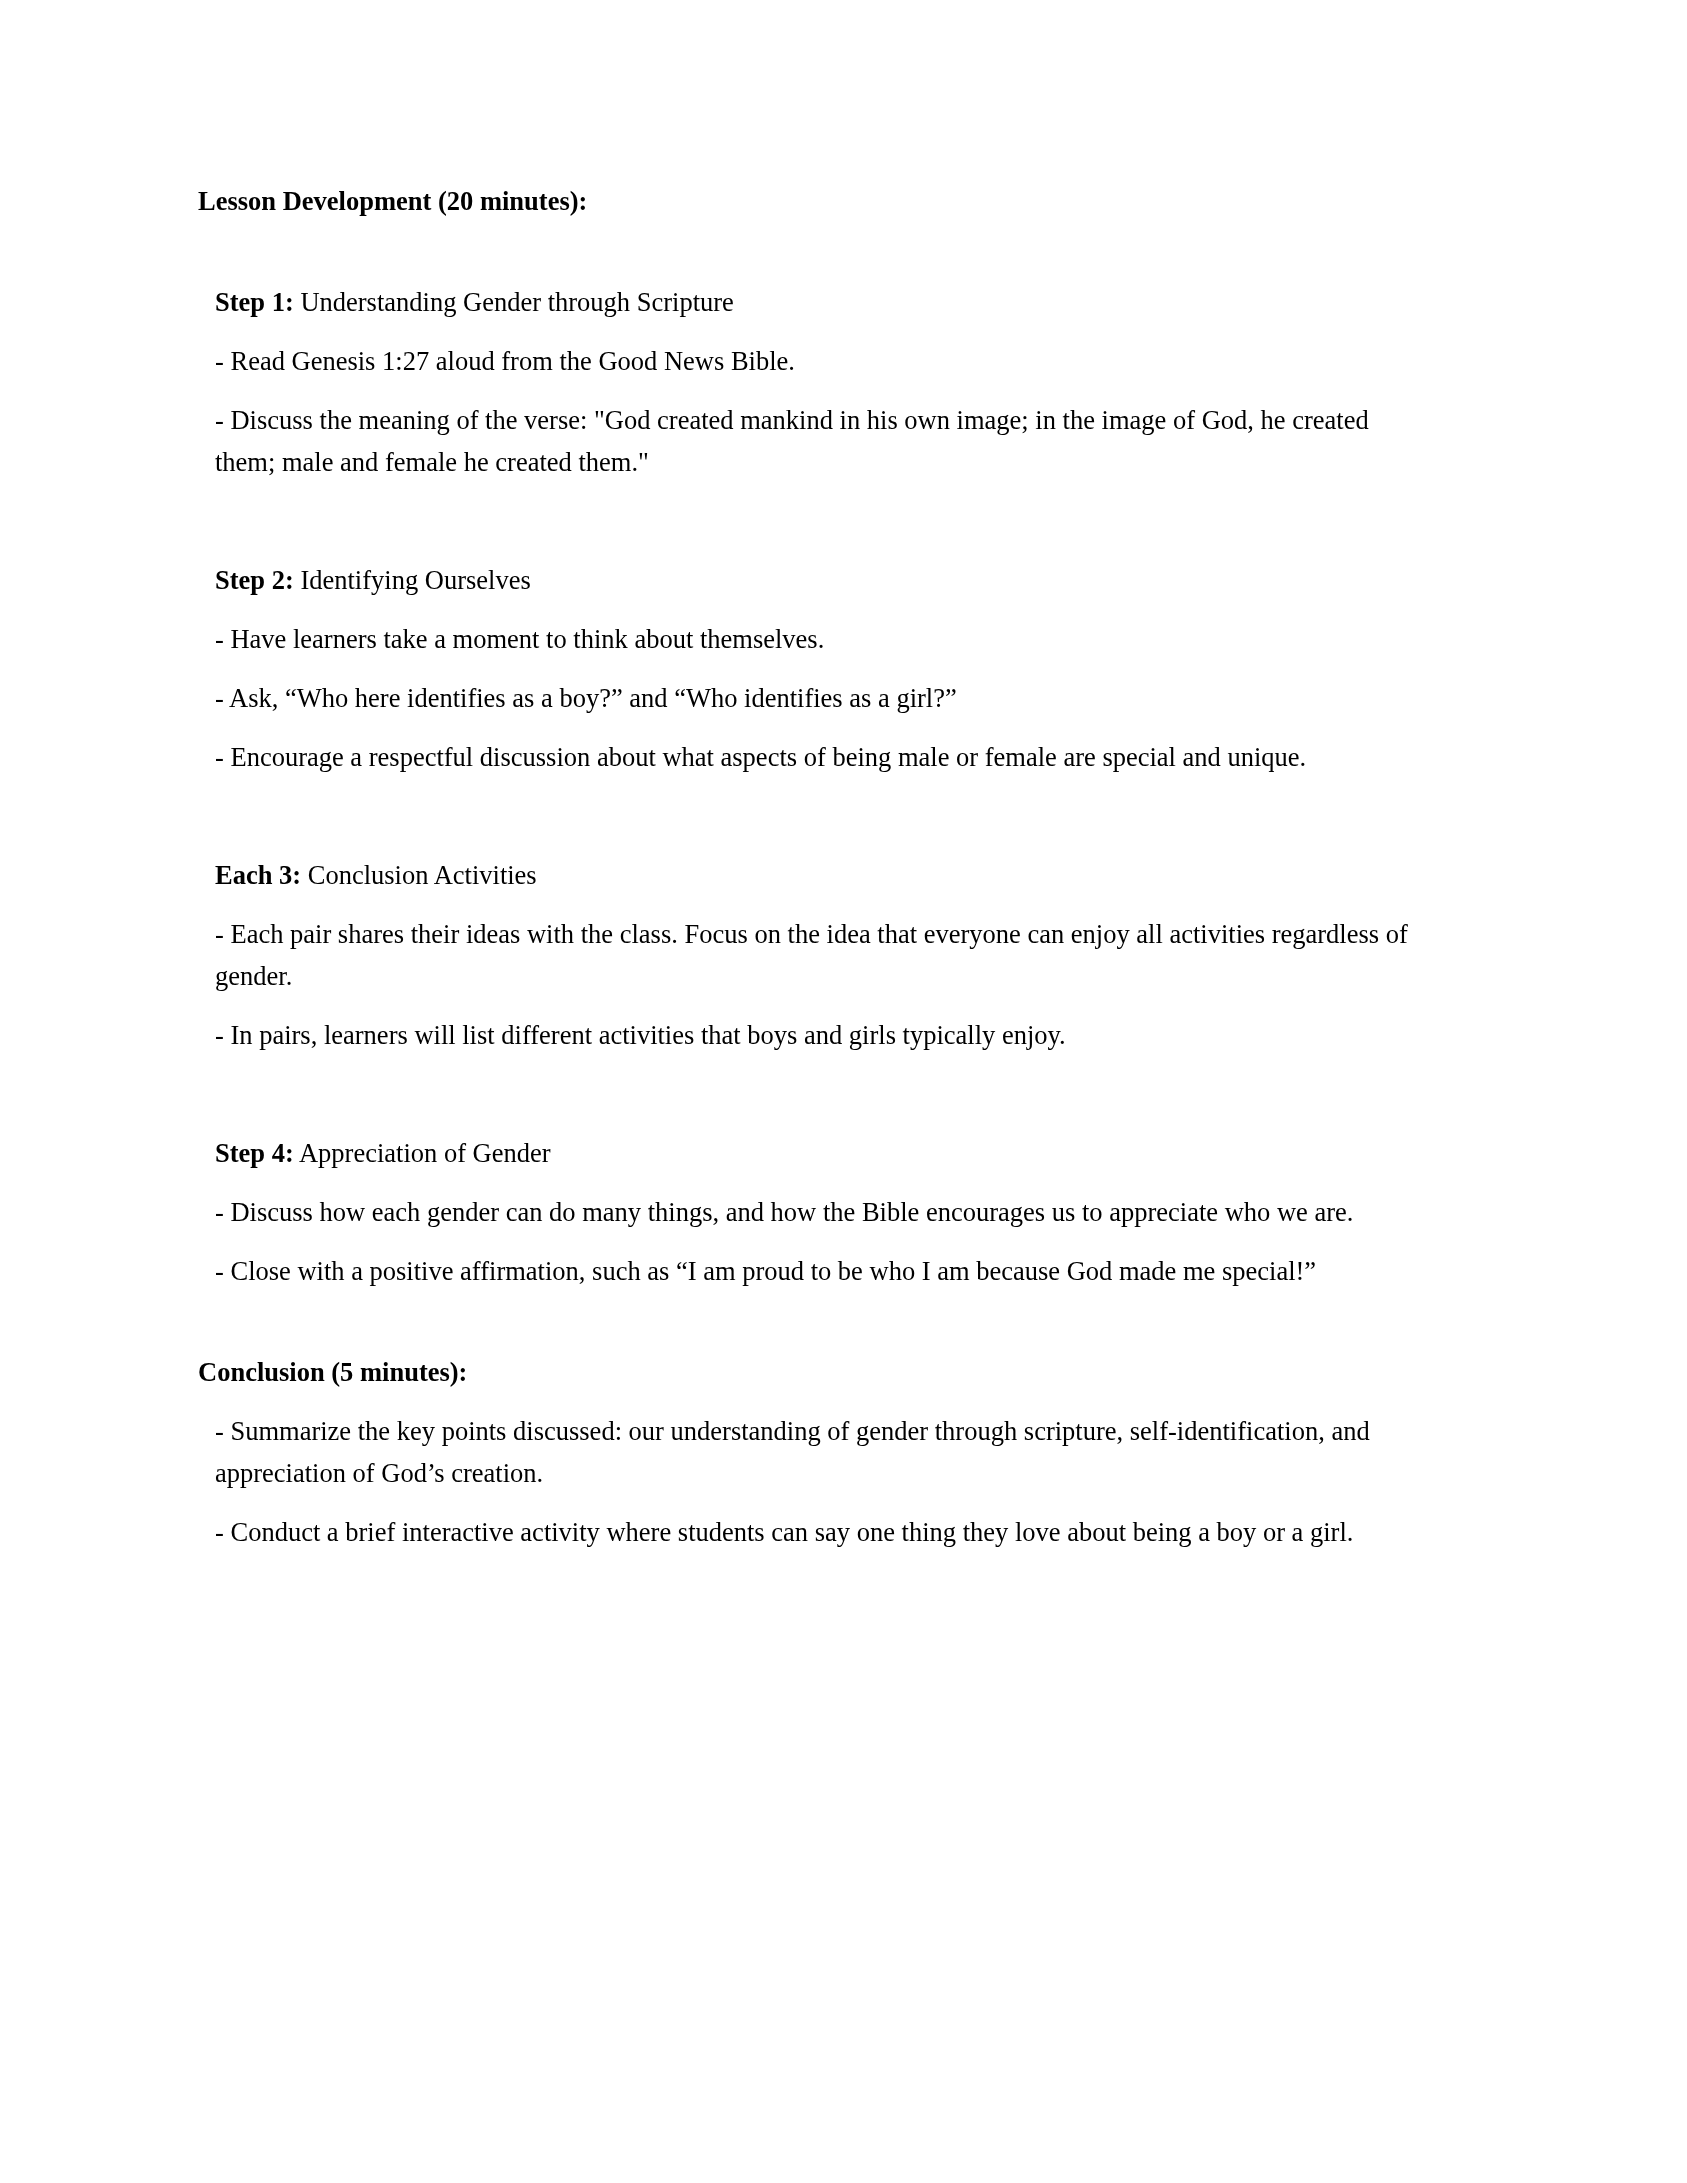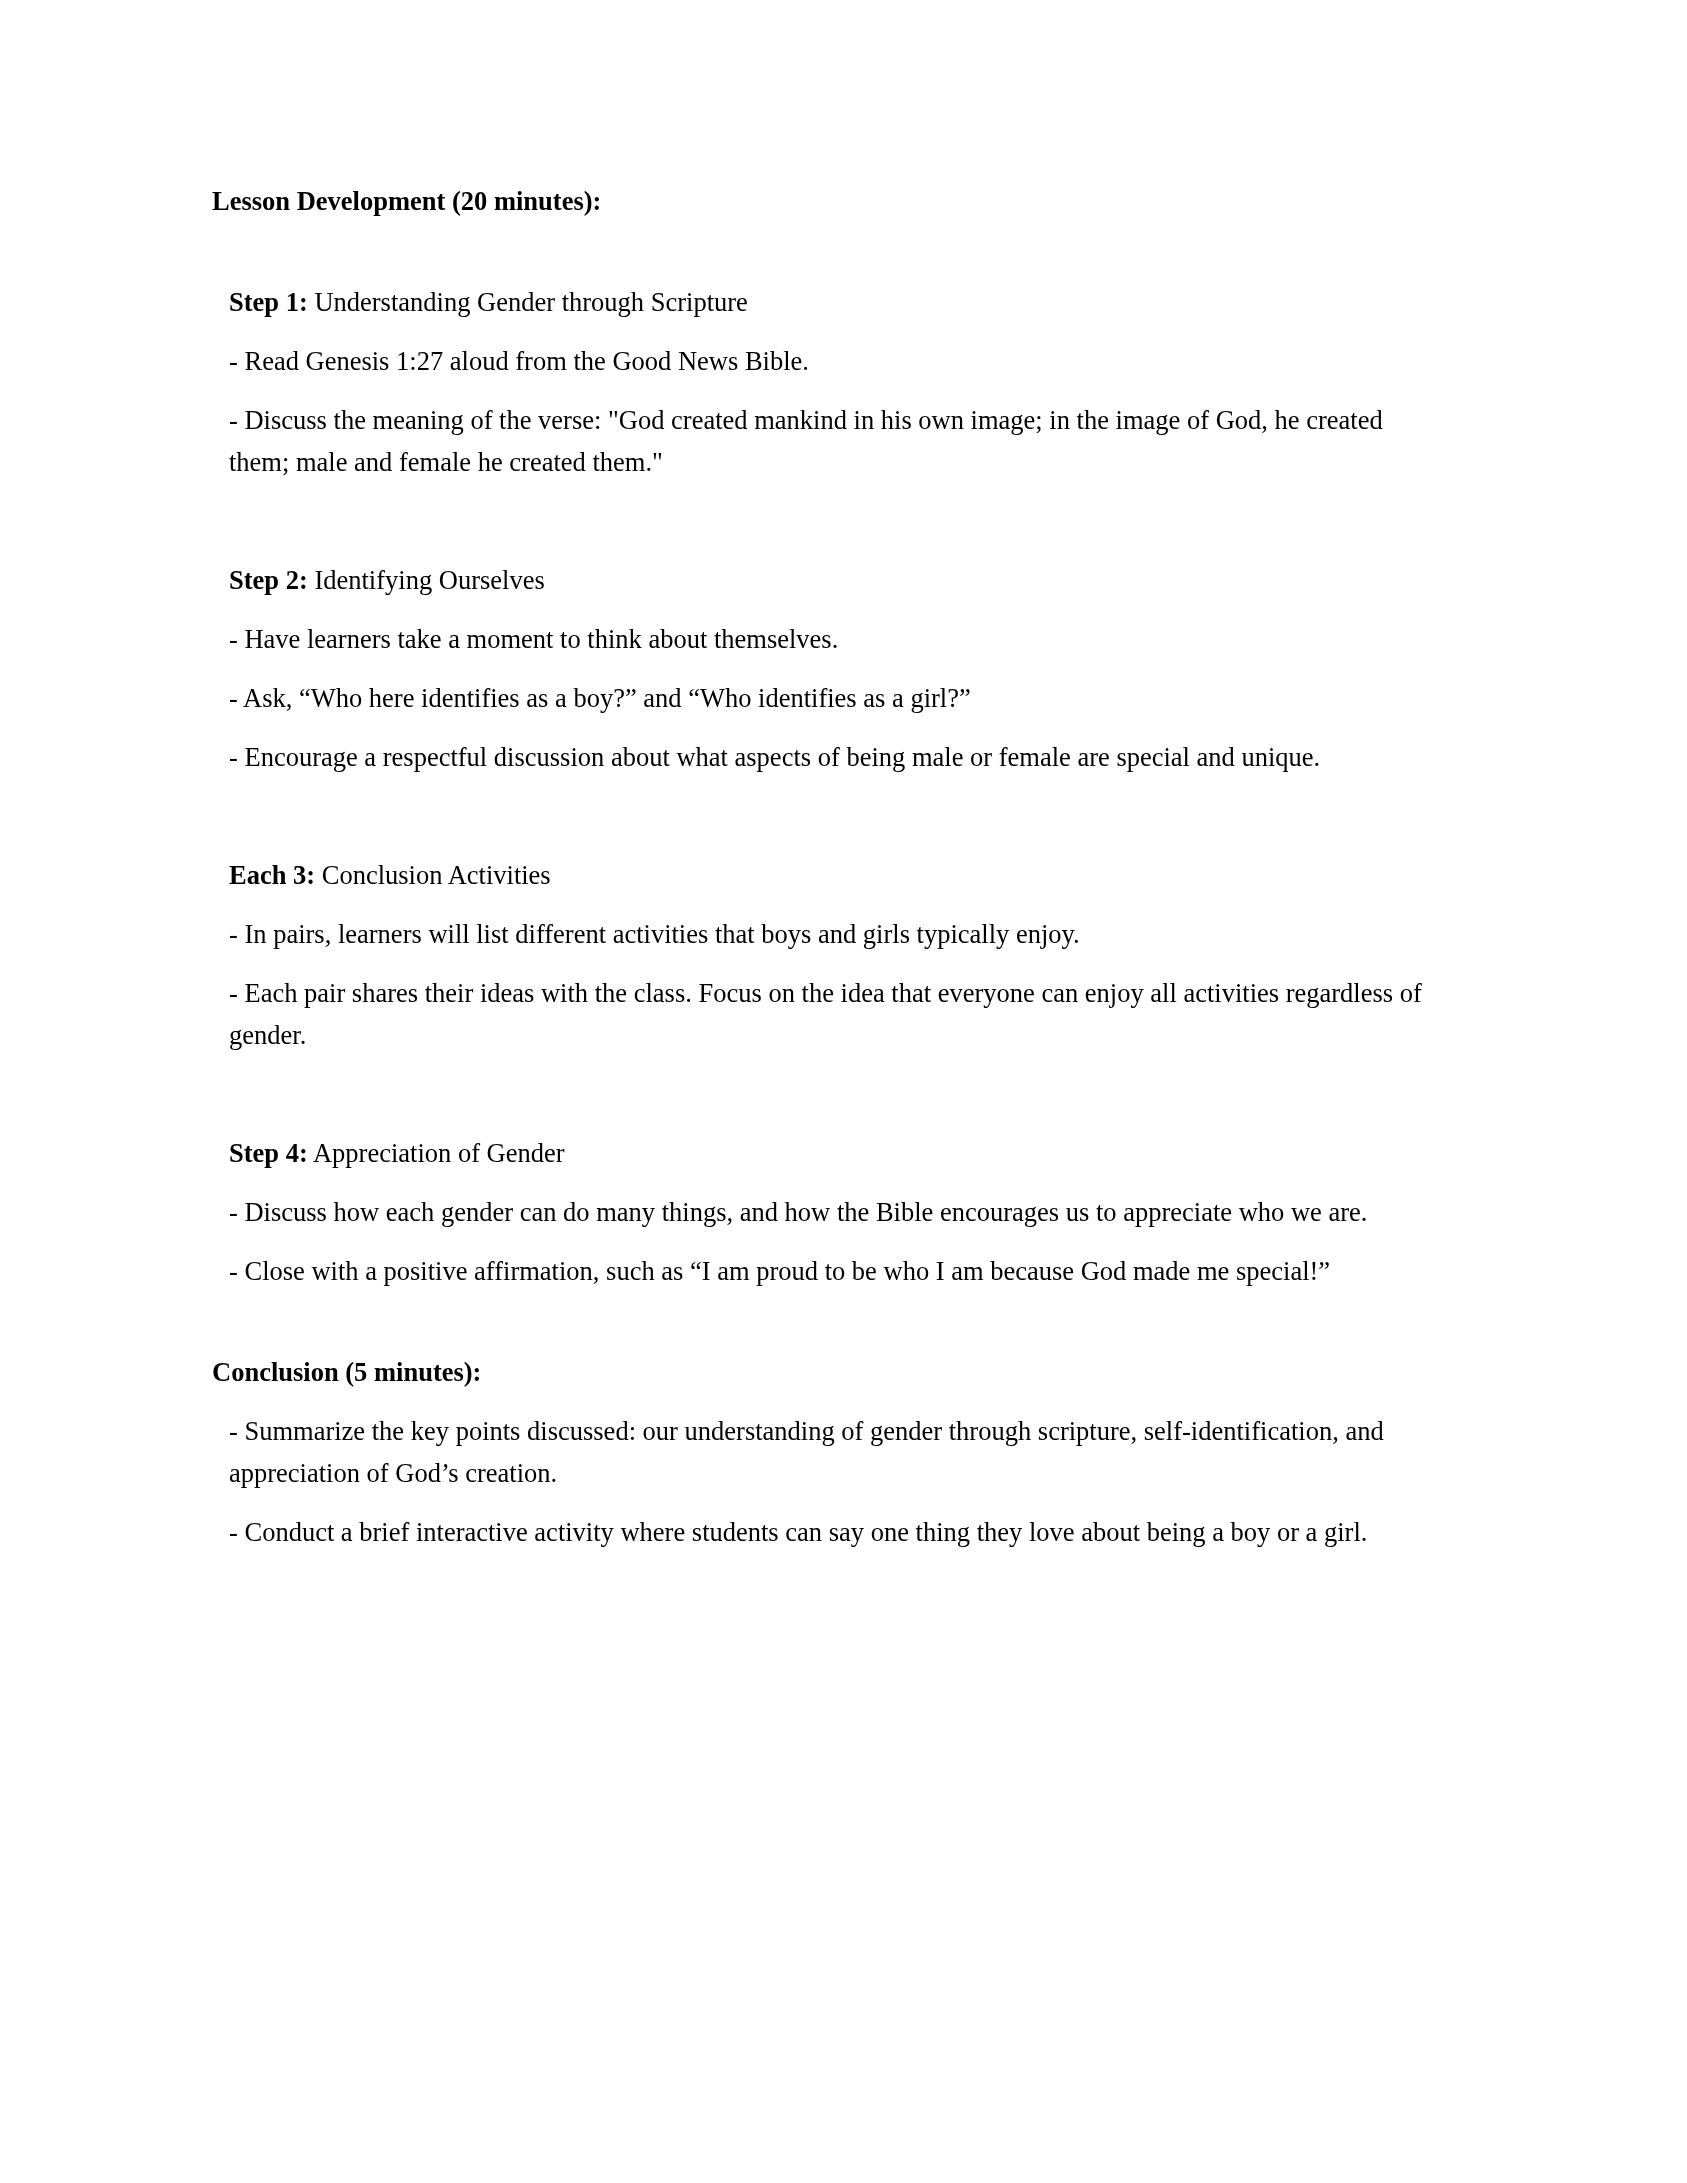--- a/index.html
+++ b/index.html
@@ -10,21 +10,21 @@
   .page {
     position: relative;
     width: 1687px;
     height: 2183px;
     background: #ffffff;
     box-sizing: border-box;
     overflow: hidden;
   }
   .content {
     position: absolute;
-    left: 212px;
+    left: 198px;
     top: 180px;
     width: 1250px;
     font-family: "Liberation Serif", "DejaVu Serif", serif;
     font-size: 26.5px;
     line-height: 42px;
     color: #000000;
     text-align: left;
     -webkit-font-smoothing: antialiased;
   }
   .spacer {
@@ -59,22 +59,22 @@
     <div class="spacer"></div>
 
     <p class="para"><span class="step-label">Step 2:</span><span> Identifying Ourselves</span></p>
     <p class="para">- Have learners take a moment to think about themselves.</p>
     <p class="para">- Ask, “Who here identifies as a boy?” and “Who identifies as a girl?”</p>
     <p class="para">- Encourage a respectful discussion about what aspects of being male or female are special and unique.</p>
 
     <div class="spacer"></div>
 
     <p class="para"><span class="step-label">Each 3:</span><span> Conclusion Activities</span></p>
+    <p class="para">- Each pair shares their ideas with the class. Focus on the idea that everyone can enjoy all activities regardless of gender.</p>
     <p class="para">- In pairs, learners will list different activities that boys and girls typically enjoy.</p>
-    <p class="para">- Each pair shares their ideas with the class. Focus on the idea that everyone can enjoy all activities regardless of gender.</p>
 
     <div class="spacer"></div>
 
     <p class="para"><span class="step-label">Step 4:</span><span> Appreciation of Gender</span></p>
     <p class="para">- Discuss how each gender can do many things, and how the Bible encourages us to appreciate who we are.</p>
     <p class="para">- Close with a positive affirmation, such as “I am proud to be who I am because God made me special!”</p>
 
     <div class="spacer"></div>
 
     <p class="heading">Conclusion (5 minutes):</p>

